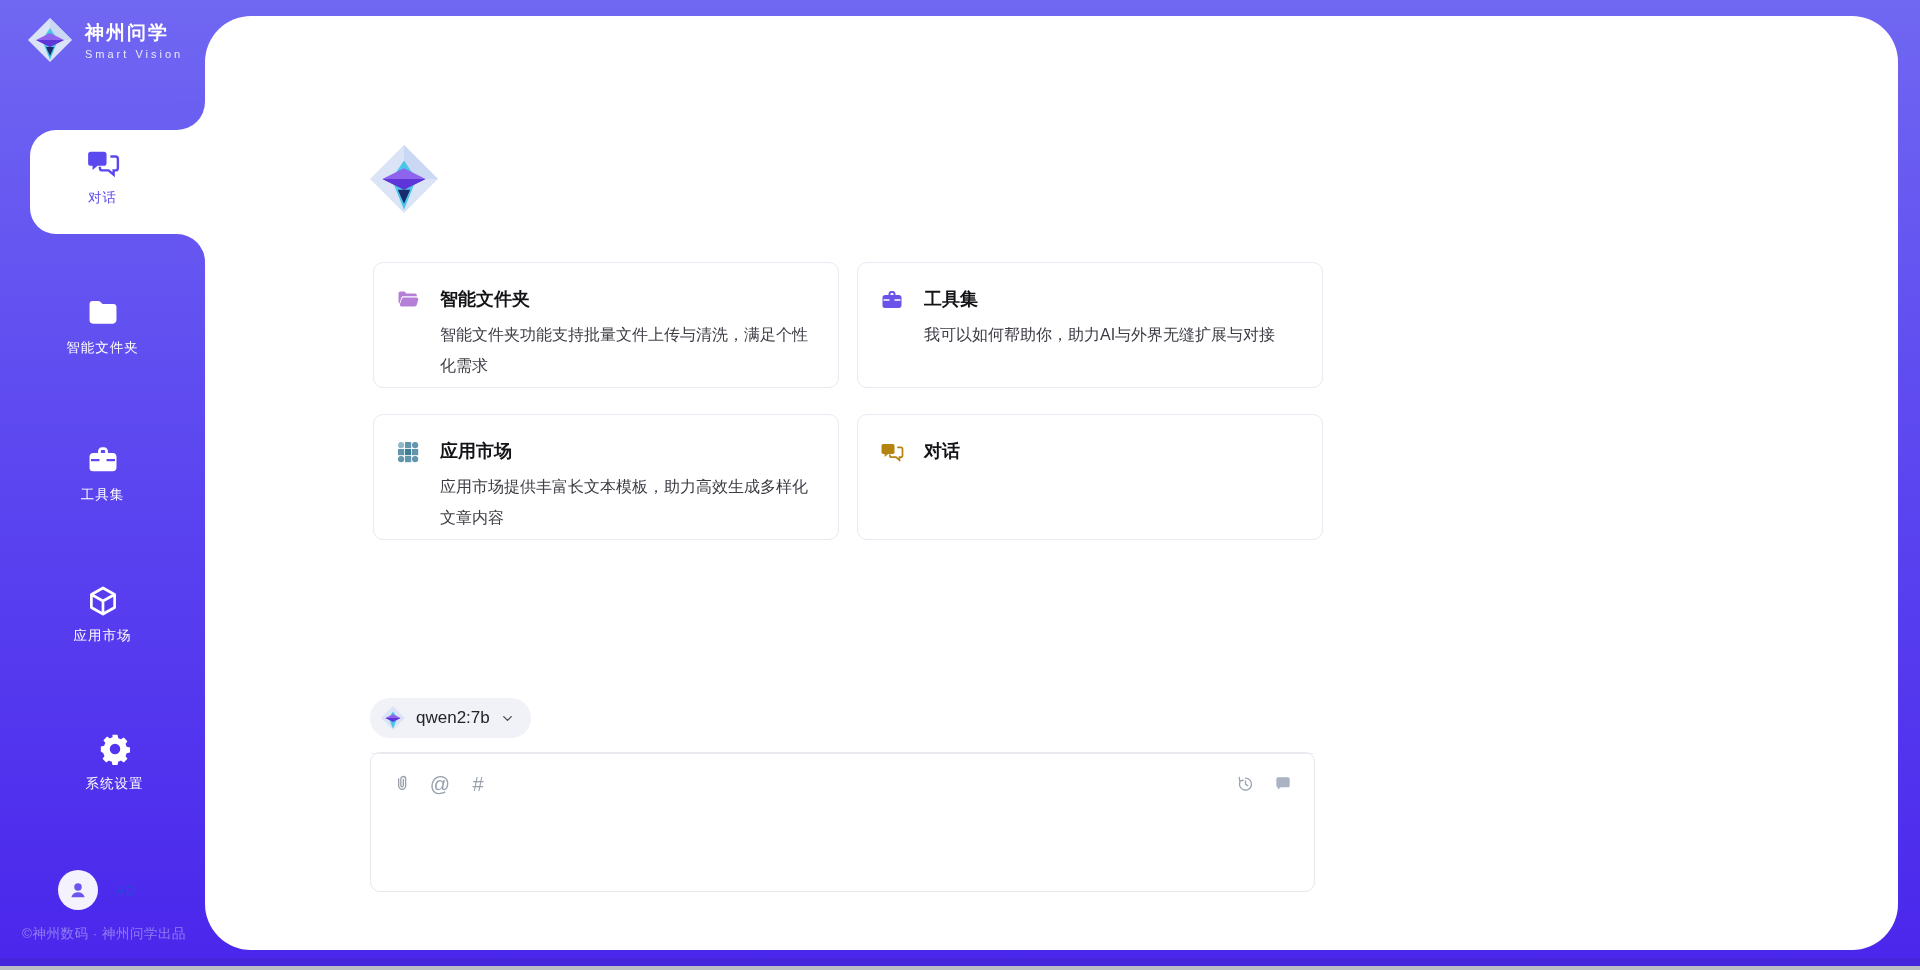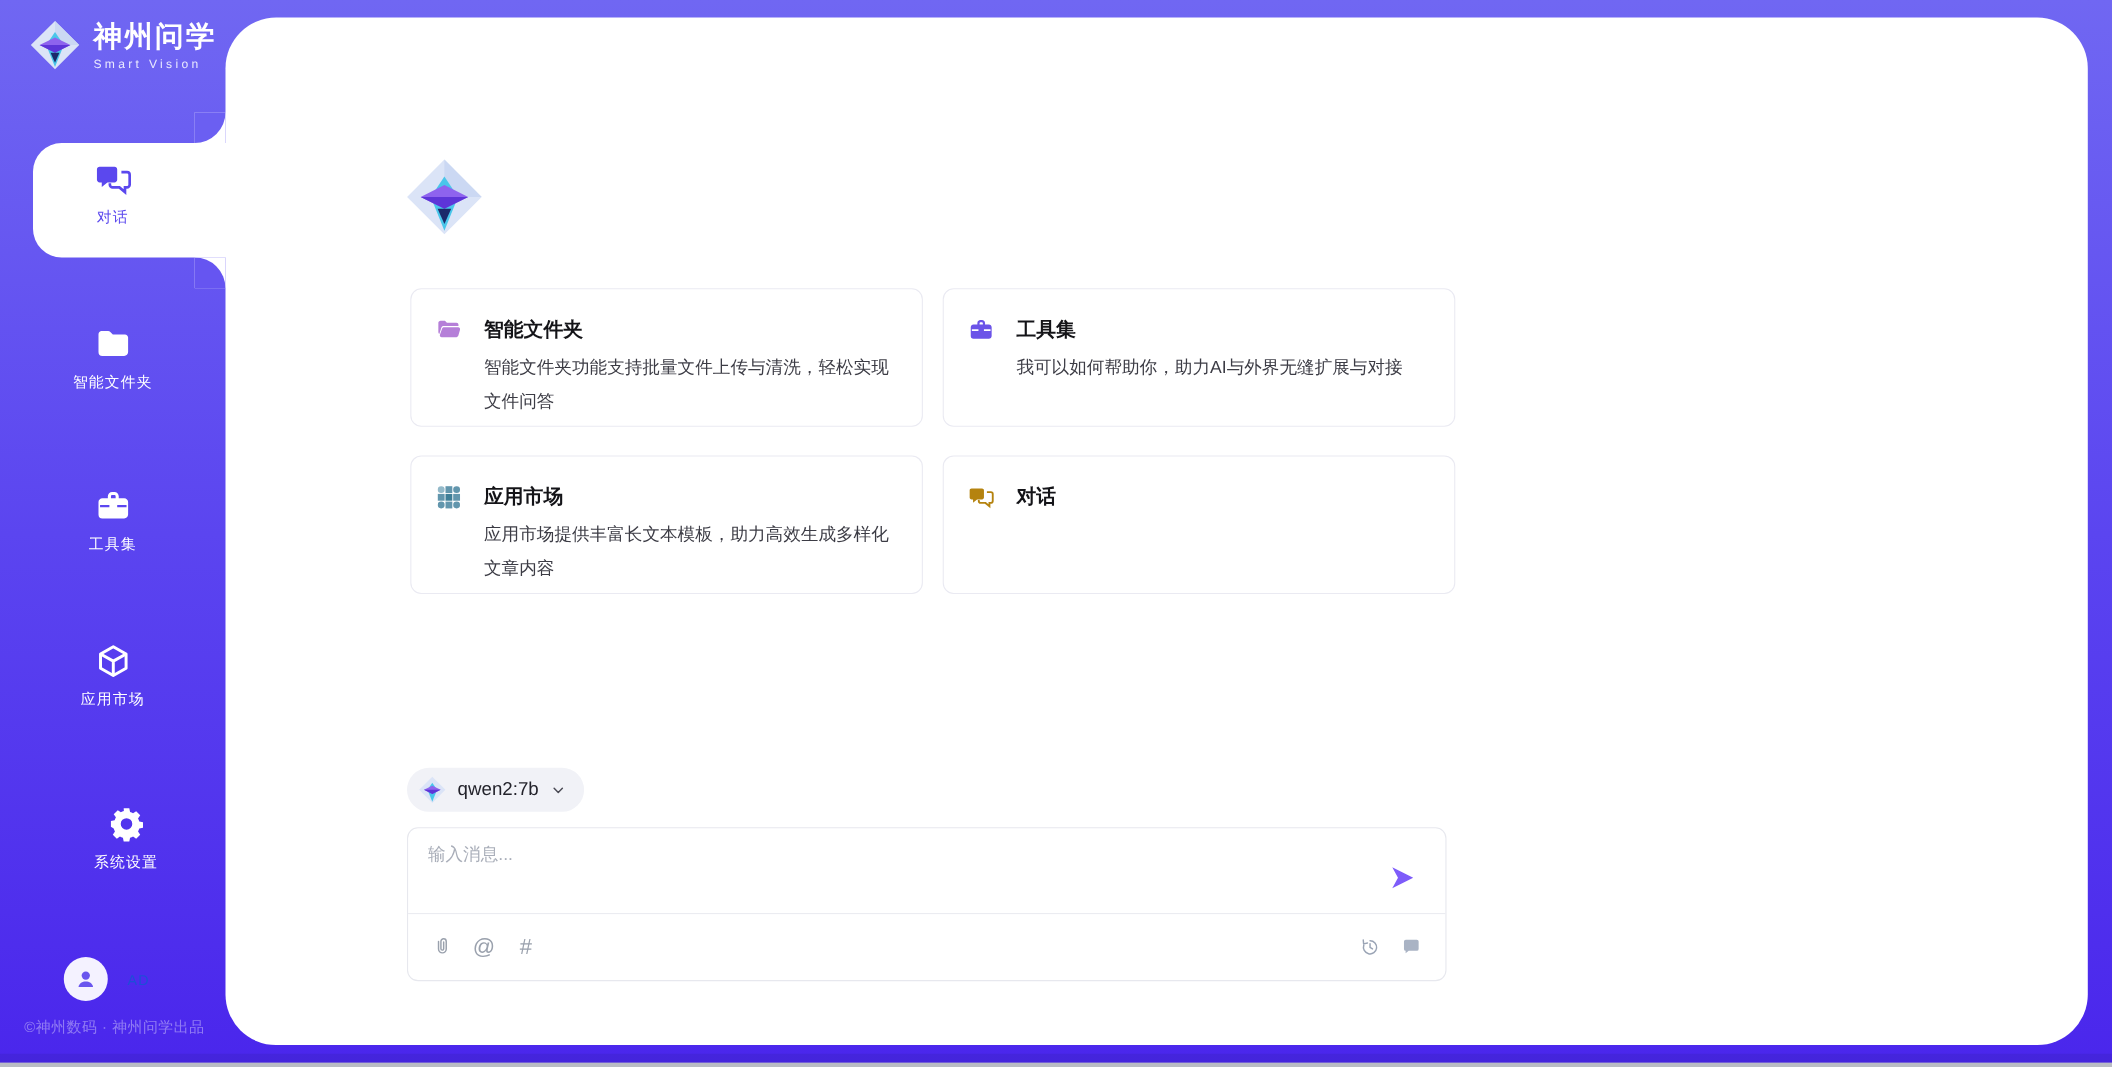--- a/index.html
+++ b/index.html
@@ -15,21 +15,21 @@
   .panel { position:absolute; left:205px; top:16px; width:1693px; height:934px;
            background:#fff; border-radius:46px; }
   .bottom-edge { position:absolute; left:0; bottom:0; width:100%; height:4px;
                  background:#b9bcc4; }
   .bottom-shade { position:absolute; left:0; bottom:4px; width:100%; height:8px;
                  background:#3f23c9; opacity:.45; }
 
   
   .logo { position:absolute; left:26px; top:16px; display:flex; align-items:center; gap:11px; }
   .logo-diamond { width:48px; height:48px; }
-  .logo-cn { font-size:26px; font-weight:bold; color:#fff; letter-spacing:2px;text-align:center; }
+  .logo-cn { font-size:19px; font-weight:bold; color:#fff; letter-spacing:2px; }
   .logo-en { font-size:11px; color:#e9e9ff; letter-spacing:3px; margin-top:2px; }
 
   .active-bubble { position:absolute; left:30px; top:130px; width:180px; height:104px;
                    background:#fff; border-radius:26px 0 0 26px; }
   .fillet { position:absolute; width:28px; height:28px; background:#fff; overflow:hidden; }
   .fillet::before { content:''; position:absolute; width:56px; height:56px; border-radius:50%; }
   .fillet-top { left:177px; top:102px; }
   .fillet-top::before { left:-28px; top:-28px; background:#6b5ff2; }
   .fillet-bottom { left:177px; top:234px; }
   .fillet-bottom::before { left:-28px; bottom:-28px; background:#6655f1; }
@@ -184,21 +184,21 @@
 <div class="cards">
 
   <div class="card">
     <svg class="card-icon ic-folder-open" viewBox="0 0 24 24">
       <g fill="currentColor">
         <path d="M2.5 5.5c0-1.1.9-2 2-2h4l1.8 2H19c1 0 1.8.8 1.8 1.8v1H7.2c-.9 0-1.7.6-1.9 1.5l-1.9 5.9c-.5-.4-.9-1-.9-1.7V5.5z"></path>
         <path d="M7.6 9.6h12.9c1.2 0 2 1.1 1.7 2.2l-1.5 5.3c-.2.8-1 1.4-1.8 1.4H5.6c-1.2 0-2-1.1-1.7-2.2l1.9-5.3c.2-.8 1-1.4 1.8-1.4z"></path>
       </g>
     </svg>
     <div class="card-title">智能文件夹</div>
-    <div class="card-desc">智能文件夹功能支持批量文件上传与清洗，轻松实现文件问答</div>
+    <div class="card-desc">智能文件夹功能支持批量文件上传与清洗，满足个性化需求</div>
   </div>
 
   <div class="card">
     <svg class="card-icon ic-toolbox" viewBox="0 0 24 24">
       <path fill-rule="evenodd" fill="currentColor" d="M8.5 7V5.8C8.5 4.2 9.7 3 11.3 3h1.4c1.6 0 2.8 1.2 2.8 2.8V7H19c1.4 0 2.5 1.1 2.5 2.5v8c0 1.4-1.1 2.5-2.5 2.5H5a2.5 2.5 0 0 1-2.5-2.5v-8C2.5 8.1 3.6 7 5 7h3.5zm2-1.2V7h3V5.8c0-.5-.4-.8-.8-.8h-1.4c-.4 0-.8.3-.8.8zM3.5 11.3h6v1.5h-6zM14.5 11.3h6v1.5h-6z"></path>
     </svg>
     <div class="card-title">工具集</div>
     <div class="card-desc">我可以如何帮助你，助力AI与外界无缝扩展与对接</div>
   </div>
 
@@ -237,26 +237,20 @@
     <polygon points="10,24 24,17 38,24 24,31" fill="#8e63ee"></polygon>
     <polygon points="10,24 38,24 24,31" fill="#5d35d8"></polygon>
   </svg>
   <span class="model-name">qwen2:7b</span>
   <svg class="chevron" viewBox="0 0 20 20">
     <path d="M5 7.5l5 5 5-5" fill="none" stroke="currentColor" stroke-width="1.8" stroke-linecap="round" stroke-linejoin="round"></path>
   </svg>
 </div>
 
 <div class="composer">
-  <div class="composer-top">
-    <textarea placeholder="输入消息..." style=""></textarea>
-    <svg class="send-btn" viewBox="0 0 24 24">
-      <path d="M3.4 3.2L21 12 3.4 20.8 8.2 12z" fill="currentColor"></path>
-    </svg>
-  </div>
   <div class="composer-divider"></div>
   <div class="composer-toolbar">
     <span class="tool-icon">
       <svg viewBox="0 0 24 24" fill="none" stroke="currentColor" stroke-width="1.6" stroke-linecap="round">
         <path d="M8 6v8.1a4.2 4.2 0 0 0 8.4 0V5.9a2.9 2.9 0 0 0-5.8 0v7.9a1.5 1.5 0 0 0 3 0V6.4"></path>
       </svg>
     </span>
     <span class="tool-icon">@</span>
     <span class="tool-icon">#</span>
     <span class="toolbar-spacer"></span>

